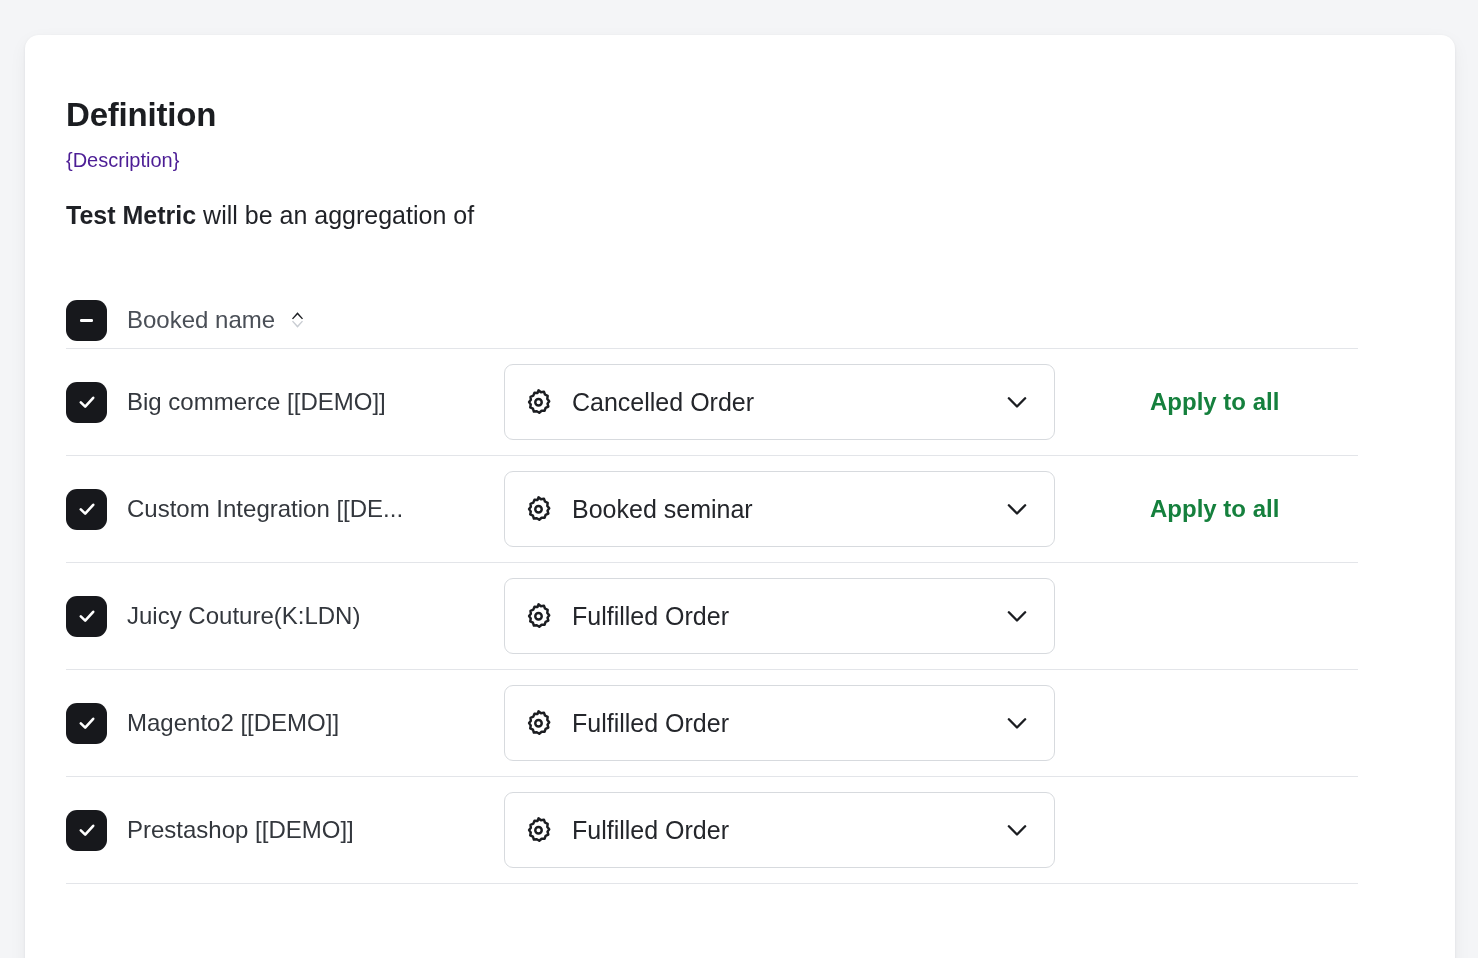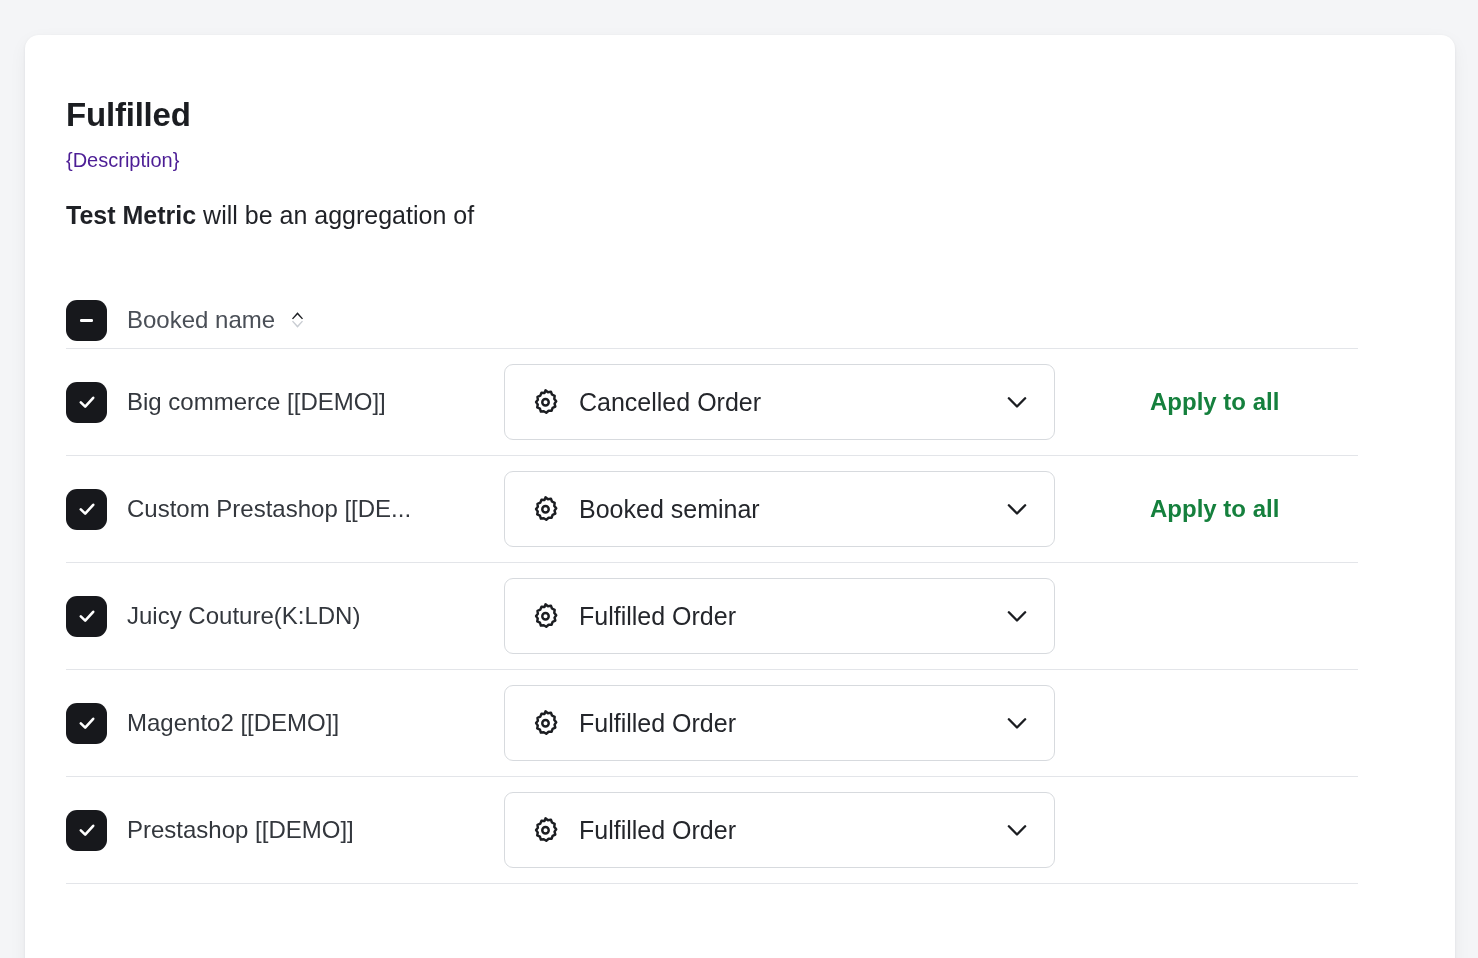--- a/index.html
+++ b/index.html
@@ -177,21 +177,21 @@
 
   
   .dropdown {
     width: 551px;
     height: 76px;
     border: 1px solid #d7dade;
     border-radius: 9px;
     background: #ffffff;
     display: flex;
     align-items: center;
-    padding: 0 22px 0 25px;
+    padding: 0 22px 0 18px;
     gap: 18px;
     cursor: pointer;
   }
 
   .dropdown .gear { flex: 0 0 auto; display: flex; align-items: center; }
   .dropdown .value {
     flex: 1 1 auto;
     font-size: 25px;
     color: #24262b;
     white-space: nowrap;
@@ -212,21 +212,21 @@
 
   .spacer-cell { visibility: hidden; }
 </style>
 </head>
 <body>
 
 <div class="page">
   <div class="card">
     <div class="card-inner">
 
-      <div class="title">Fulfilled</div>
+      <div class="title">Definition</div>
       <div class="description">{Description}</div>
 
       <div class="aggregation-line">
         <span class="metric-name">Test Metric</span><span> will be an aggregation of</span>
       </div>
 
       <div class="table">
 
         <div class="row header-row">
           <div class="col-check">
@@ -288,21 +288,21 @@
             <div class="divider"></div>
             <div class="row data-row">
               <div class="col-check">
                 <div class="checkbox">
                   <svg width="22" height="22" viewBox="0 0 22 22" aria-hidden="true">
                     <path d="M4.8 11.4 L9.2 15.6 L17.2 6.8" fill="none" stroke="#ffffff" stroke-width="2.6" stroke-linecap="round" stroke-linejoin="round"></path>
                   </svg>
                 </div>
               </div>
               <div class="col-name">
-                <span class="account-name">Custom Prestashop [[DE...</span>
+                <span class="account-name">Custom Integration [[DE...</span>
               </div>
               <div class="col-metric">
                 <div class="dropdown">
                   <span class="gear">
                     <svg width="31" height="31" viewBox="0 0 24 24" aria-hidden="true">
                       <path fill="none" stroke="#1b1d21" stroke-width="1.9" stroke-linejoin="round" d="M12 2.6 13.9 4.0 16.2 3.6 17.0 5.8 19.1 6.9 18.8 9.2 20.3 11.0 19.0 12.9 19.6 15.2 17.5 16.2 16.7 18.4 14.4 18.4 12.6 19.9 10.7 18.8 8.4 19.0 7.7 16.8 5.6 15.8 6.0 13.5 4.7 11.7 6.1 9.9 5.8 7.6 8.0 6.7 8.9 4.5 11.2 4.7 Z"></path>
                       <circle cx="12" cy="11.8" r="2.5" fill="none" stroke="#1b1d21" stroke-width="1.9"></circle>
                     </svg>
                   </span>
                   <span class="value">Booked seminar</span>

